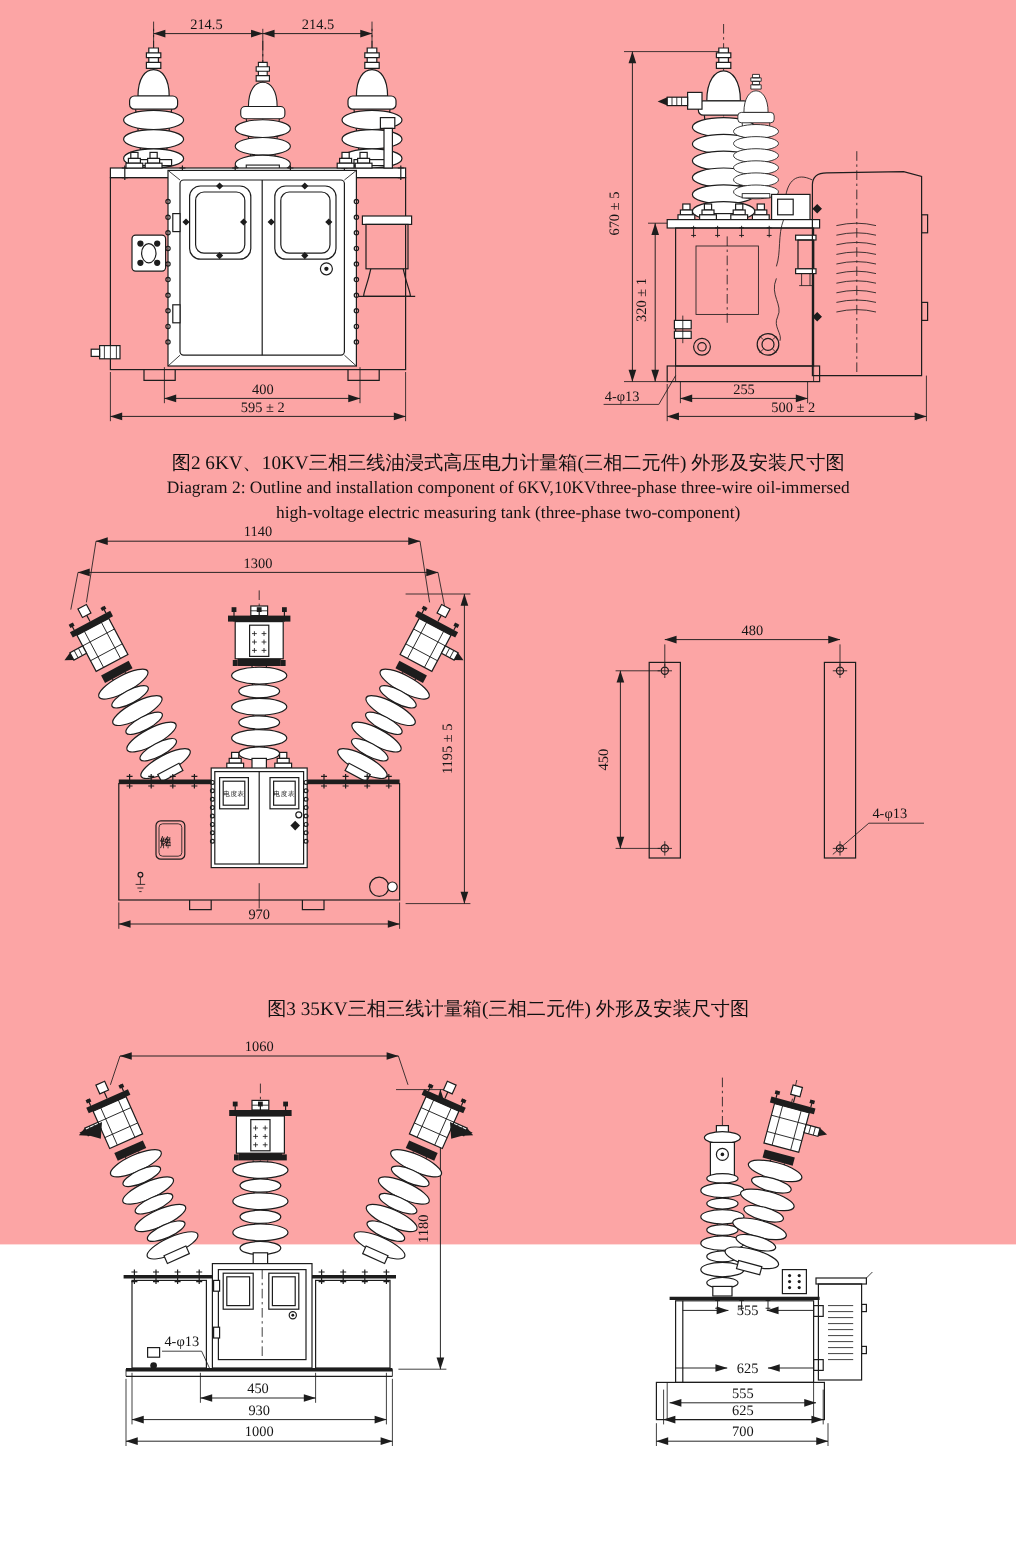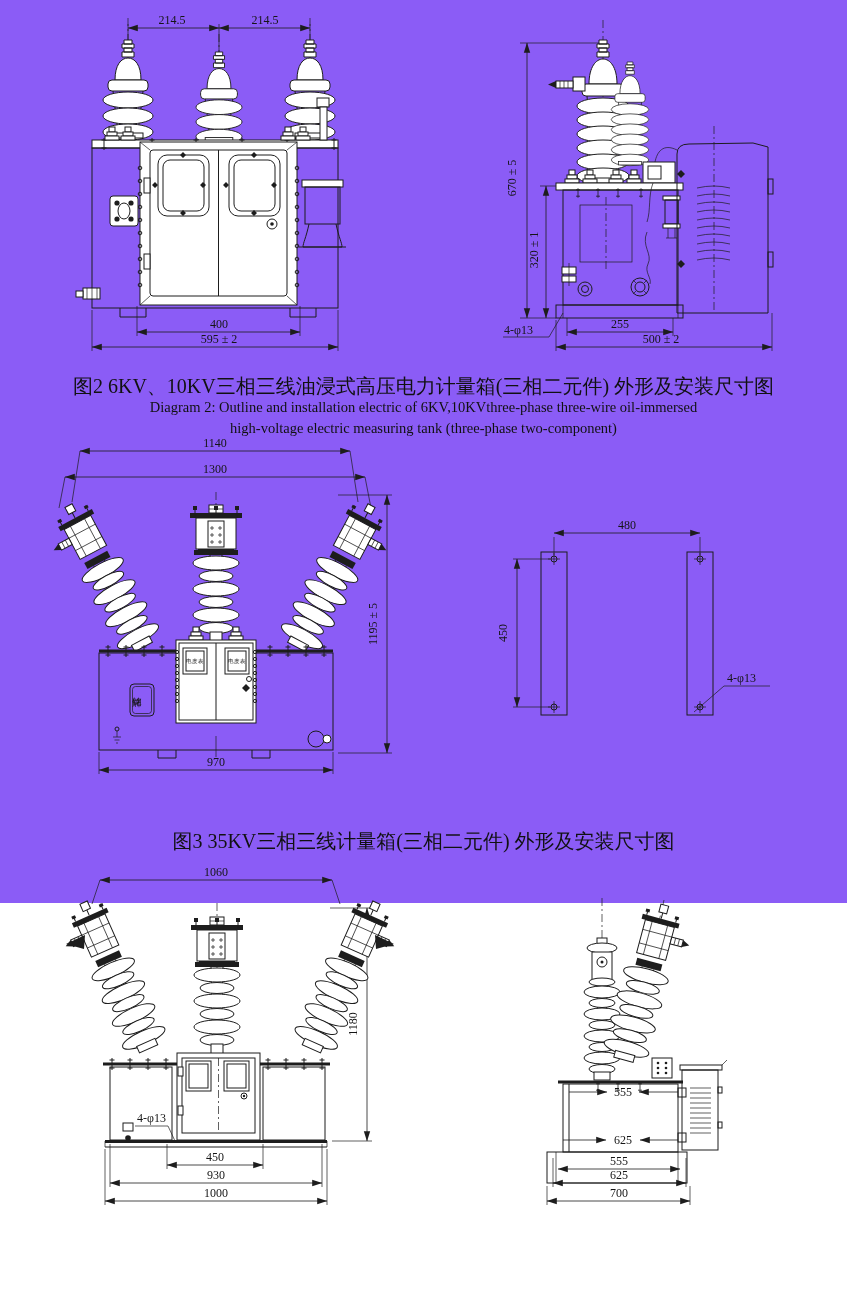--- a/index.html
+++ b/index.html
@@ -1,32 +1,32 @@
 <!DOCTYPE html>
 <html lang="zh"><head>
 <meta charset="utf-8">
 <style>
   *{margin:0;padding:0;box-sizing:border-box}
   html,body{width:847px;height:1289px;background:#fff;overflow:hidden;
     font-family:"Liberation Serif",serif;color:#111}
-  .sheet{position:absolute;inset:0;width:847px;height:903px;background:#8b5cf6}
+  .sheet{position:absolute;inset:0;width:847px;height:1037px;background:#fca5a5}
   #art{position:absolute;left:0;top:0}
   #art path,#art rect,#art line,#art ellipse,#art circle,#art polyline,#art polygon{
     stroke:#1d1d1d;stroke-width:1;fill:none}
   #art .w{fill:#fff}
   #art .f{fill:#1d1d1d;stroke:none}
   #art .bold{stroke-width:2.8}
   #art .thin{stroke-width:0.7}
   #art .dim{stroke-width:0.8}
   #art .dash{stroke-dasharray:8 3 2 3;stroke-width:0.7}
   #art text{stroke:none;fill:#151515;font:12px "Liberation Serif",serif}
   #art text.cn{font-size:5.5px;letter-spacing:0.5px}
   #art text.np{font-size:9.5px;letter-spacing:1px}
   .caption{position:absolute;left:0;right:0;text-align:center}
-  .caption .zh{font-size:20px;line-height:21px}
+  .caption .zh{font-size:16px;line-height:21px}
   .caption .en{font-size:14.5px;line-height:21px}
 </style>
 </head>
 <body>
 
 <div class="sheet">
 
 <svg id="art" width="847" height="1289" viewBox="0 0 847 1289">
   <defs>
     <marker id="arr" markerWidth="11" markerHeight="8" viewBox="0 0 11 8" refX="10.3" refY="4" orient="auto-start-reverse" markerUnits="userSpaceOnUse">
@@ -582,21 +582,21 @@
     <g>
       <path class="thin" d="M547,1186 V1205 M690,1186 V1205"></path>
       <line class="dim" x1="547" y1="1201" x2="690" y2="1201" marker-start="url(#arr)" marker-end="url(#arr)"></line>
       <text x="619" y="1197" text-anchor="middle">700</text>
     </g>
   </g>
 </svg>
 
 <div class="caption" style="top:376px">
   <div class="zh">图2  6KV、10KV三相三线油浸式高压电力计量箱(三相二元件)  外形及安装尺寸图</div>
-  <div class="en">Diagram 2:  Outline and installation electric of 6KV,10KVthree-phase three-wire oil-immersed</div>
+  <div class="en">Diagram 2:  Outline and installation component of 6KV,10KVthree-phase three-wire oil-immersed</div>
   <div class="en">high-voltage electric measuring tank (three-phase two-component)</div>
 </div>
 
 <div class="caption" style="top:831px">
   <div class="zh">图3  35KV三相三线计量箱(三相二元件)  外形及安装尺寸图</div>
 </div>
 
 <div class="caption" style="top:1229px">
 </div>
 

